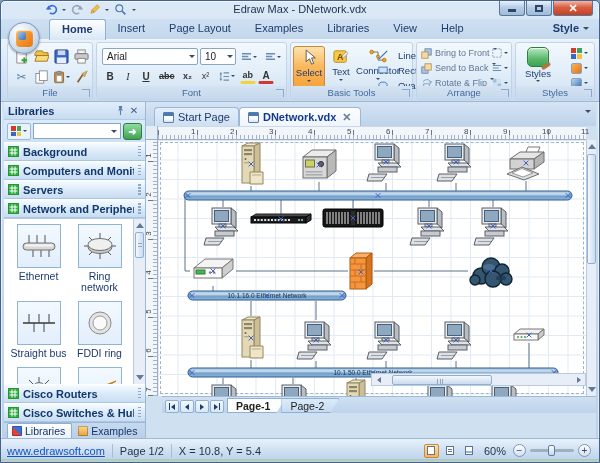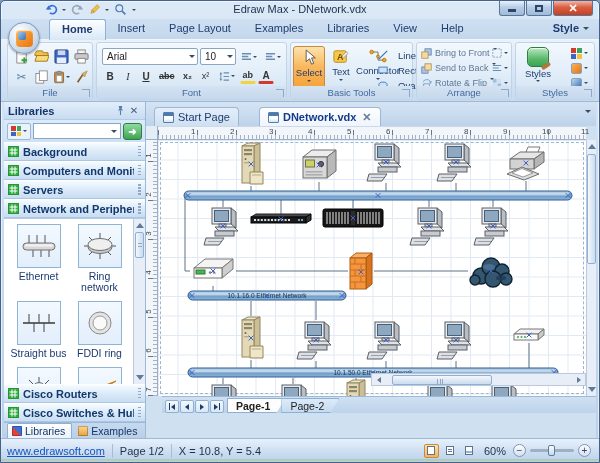--- a/index.html
+++ b/index.html
@@ -94,21 +94,21 @@
   .sarrow.up{top:4px;border-bottom:5px solid #5f7a9a;}
   .sarrow.down{bottom:4px;border-top:5px solid #5f7a9a;}
   .sb-tabs{height:17px;display:flex;align-items:flex-end;padding-left:3px;background:linear-gradient(#c6d9ee,#b9cfe8);gap:1px;border-top:1px solid #9db8d4;}
   .stab{display:flex;align-items:center;gap:3px;font-size:10.5px;color:#16356b;padding:1px 6px 2px 4px;border:1px solid transparent;border-bottom:none;}
   .stab.active{background:linear-gradient(#fdfeff,#e8f1fb);border-color:#8fb0d4;border-radius:2px 2px 0 0;}
   .stabicon{width:10px;height:10px;border-radius:1px;}
   .stabicon.libraries{background:linear-gradient(45deg,#e3413a 50%,#3a6fd8 50%);box-shadow:inset 0 0 0 1px rgba(0,0,0,.25);}
   .stabicon.examples{background:linear-gradient(#ffd98a,#e8a13c);box-shadow:inset 0 0 0 1px rgba(0,0,0,.25);}
   
   .docarea{position:absolute;left:142px;top:0;right:0;bottom:0;background:#cfe0f1;}
-  .doctabs{position:absolute;left:0;top:0;right:0;height:24px;background:linear-gradient(#d5e4f4,#bdd3ea);display:flex;align-items:flex-end;padding-left:8px;gap:20px;}
+  .doctabs{position:absolute;left:0;top:0;right:0;height:24px;background:linear-gradient(#d5e4f4,#bdd3ea);display:flex;align-items:flex-end;padding-left:8px;gap:0;}
   .dtab{display:flex;align-items:center;gap:4px;height:19px;padding:0 8px;font-size:11px;color:#1e3c6e;
     background:linear-gradient(#e4eefa,#cfe0f2);border:1px solid #9db8d4;border-bottom:none;border-radius:4px 4px 0 0;}
   .dtab.active{background:linear-gradient(#fefefe,#eef5fc);font-weight:bold;color:#123a8c;}
   .dtabicon{width:11px;height:11px;border:1px solid #5a7da6;border-radius:1px;background:linear-gradient(#fff 60%,#d4e4f4);position:relative;}
   .dtabicon::before{content:"";position:absolute;left:0;top:0;right:0;height:3px;background:#4a7ab5;}
   .dtabclose{color:#6b7f99;font-size:11px;font-weight:bold;margin-left:2px;}
   .tabmore{position:absolute;right:5px;top:8px;}
   .hruler{position:absolute;left:12px;top:24px;right:10px;height:14px;background-color:#f2f6fb;border-bottom:1px solid #98b0cc;border-top:1px solid #cdd9e8;
     background-image:repeating-linear-gradient(90deg,#a7b2c0 0 1px,transparent 1px 3.9px),repeating-linear-gradient(90deg,#6c7886 0 1px,transparent 1px 39px);
     background-size:100% 4px,100% 9px;background-position:0 100%,0 100%;background-repeat:no-repeat;}

